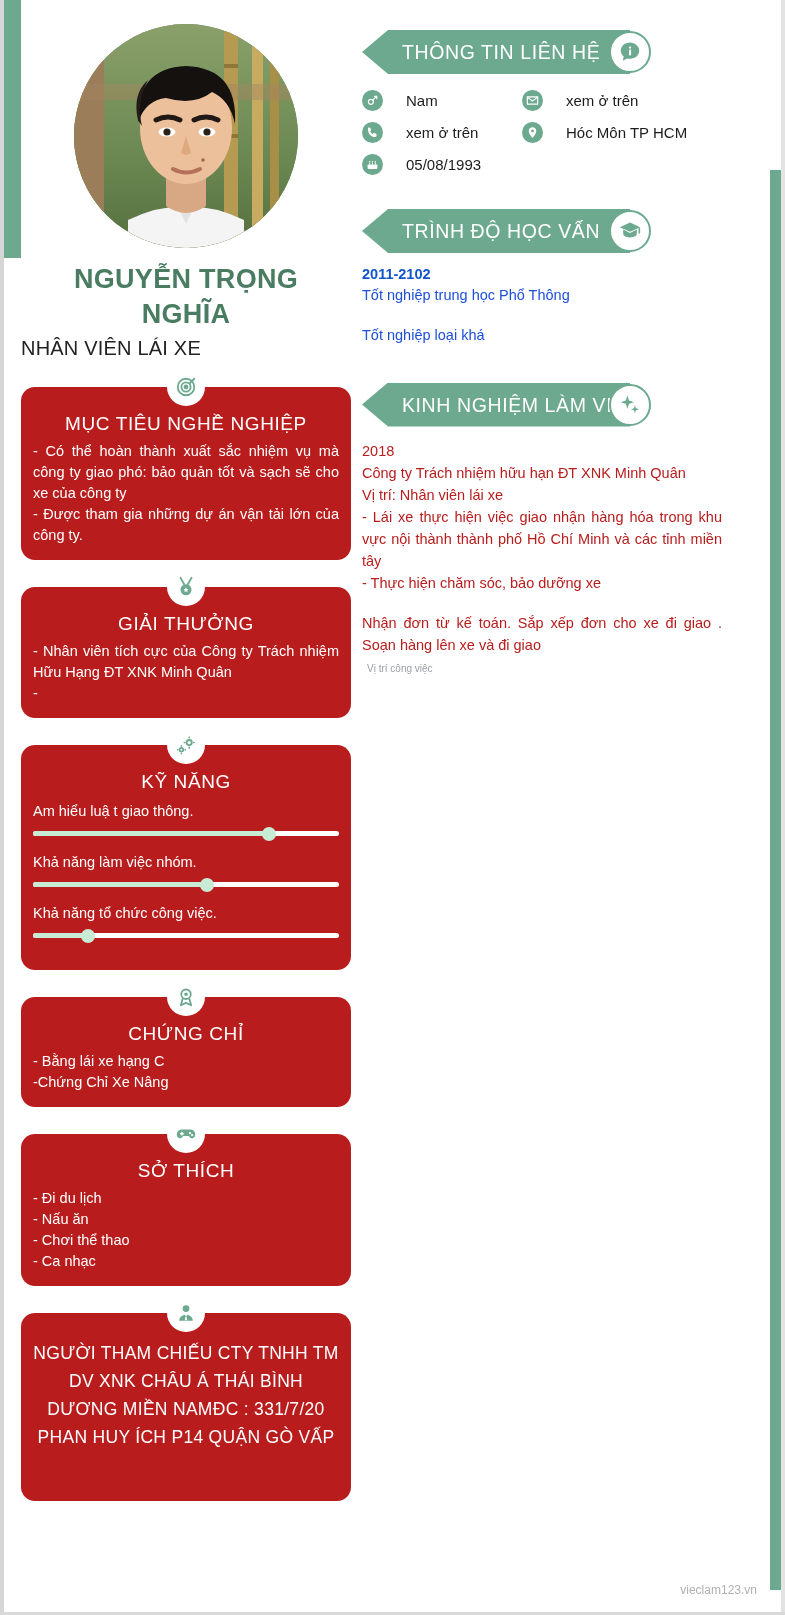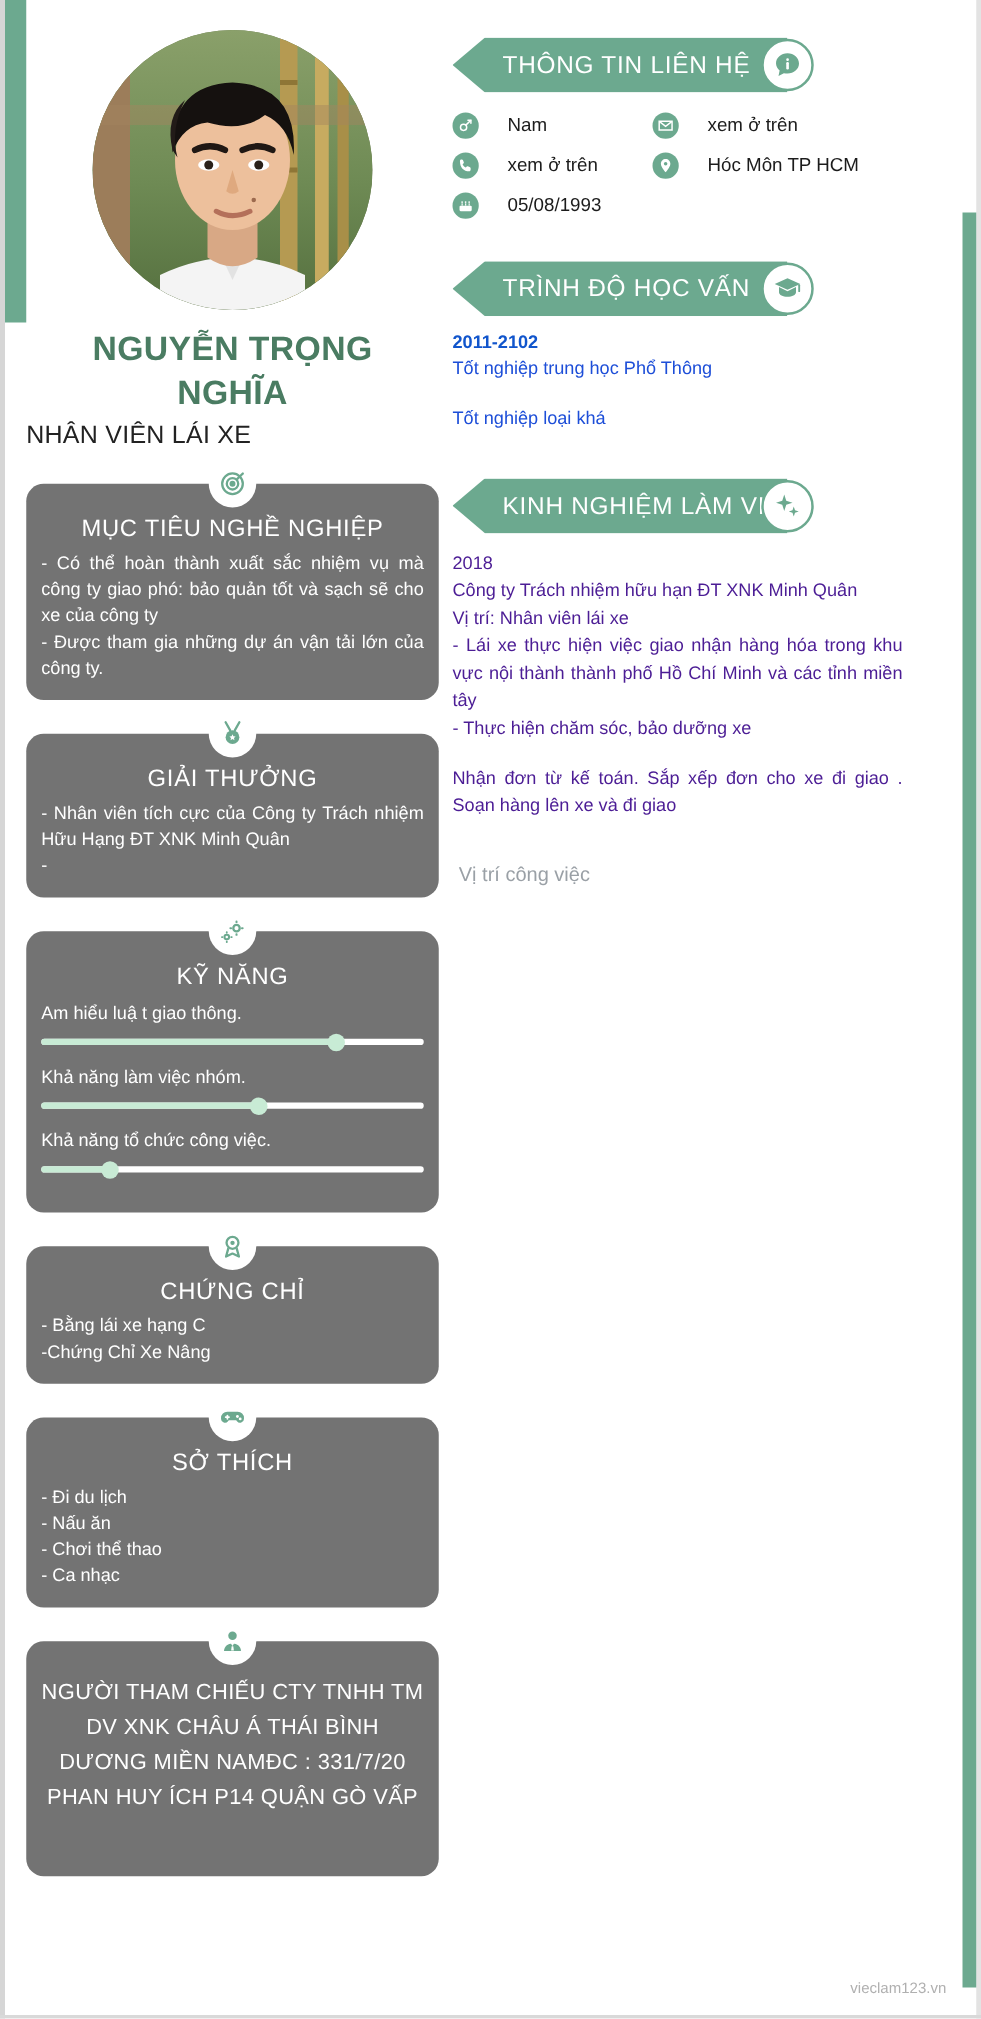--- a/index.html
+++ b/index.html
@@ -69,21 +69,21 @@
     text-align: left;
     font-size: 20px;
     color: #222;
     letter-spacing: .2px;
   }
 
   
   .card {
     position: relative;
     margin: 27px 0 0 0;
-    background: #737373;
+    background: #b91c1c;
     border-radius: 14px;
     padding: 26px 12px 14px 12px;
     color: #ffffff;
   }
   .card-icon {
     position: absolute;
     top: -19px; left: 50%;
     transform: translateX(-50%);
     width: 38px; height: 38px;
     border-radius: 50%;
@@ -216,29 +216,29 @@
     margin-bottom: 3px;
   }
   .sec-line {
     font-size: 14.5px;
     color: #1d4ed8;
     line-height: 1.5;
   }
   .sec-gap { height: 18px; }
   .exp-para {
     font-size: 14.5px;
-    color: #4c1d95;
+    color: #b91c1c;
     line-height: 1.52;
     text-align: justify;
     white-space: pre-line;
   }
   .exp-placeholder {
-    margin-top: 36px;
+    margin-top: 7px;
     margin-left: 5px;
-    font-size: 16px;
+    font-size: 10px;
     color: #9aa0a6;
   }
 
   .footer-mark {
     position: absolute;
     right: 28px;
     bottom: 18px;
     font-size: 12px;
     color: #b0b0b0;
   }

